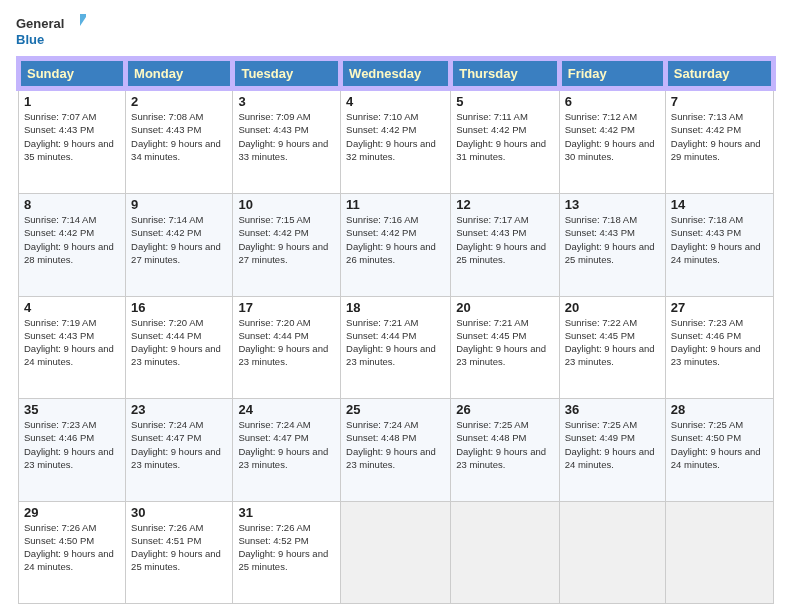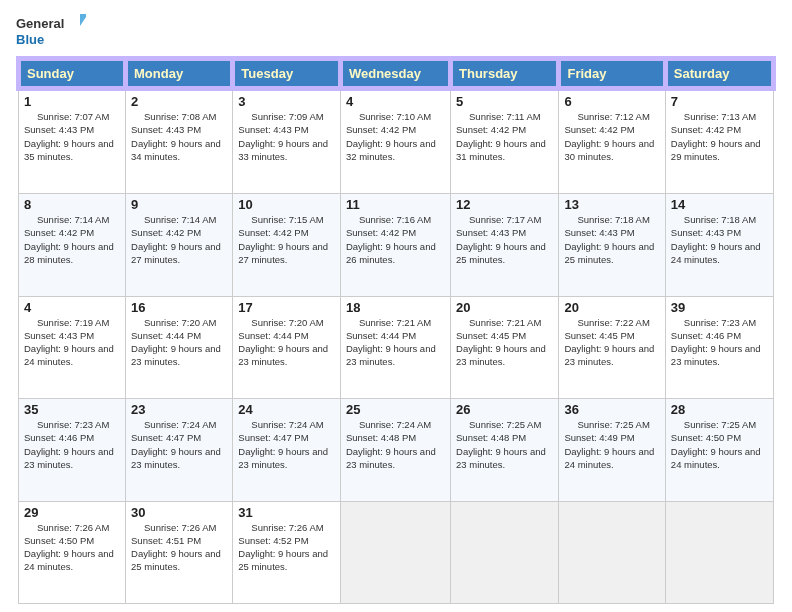--- a/index.html
+++ b/index.html
@@ -74,21 +74,20 @@
       font-size: 13px;
       font-weight: bold;
       color: #222;
       display: block;
       margin-bottom: 1px;
     }
     .day-info {
       font-size: 9.5px;
       color: #333;
       line-height: 1.4;
-      margin-left: 13px;
     }
   </style>
 </head>
 <body>
 
 <div class="page">
   <div class="header">
     <div class="logo">
   <svg width="70" height="38" viewBox="0 0 70 38">
     <text x="0" y="16" font-size="13" font-weight="bold" font-family="Arial" fill="#333">General</text>
@@ -195,21 +194,21 @@
       </td>
           <td>
         <span class="day-num">20</span>
         <span class="day-info">Sunrise: 7:21 AM<br>Sunset: 4:45 PM<br>Daylight: 9 hours and 23 minutes.</span>
       </td>
           <td>
         <span class="day-num">20</span>
         <span class="day-info">Sunrise: 7:22 AM<br>Sunset: 4:45 PM<br>Daylight: 9 hours and 23 minutes.</span>
       </td>
           <td>
-        <span class="day-num">39</span>
+        <span class="day-num">27</span>
         <span class="day-info">Sunrise: 7:23 AM<br>Sunset: 4:46 PM<br>Daylight: 9 hours and 23 minutes.</span>
       </td>
         </tr>
         <tr>
           <td>
         <span class="day-num">35</span>
         <span class="day-info">Sunrise: 7:23 AM<br>Sunset: 4:46 PM<br>Daylight: 9 hours and 23 minutes.</span>
       </td>
           <td>
         <span class="day-num">23</span>

